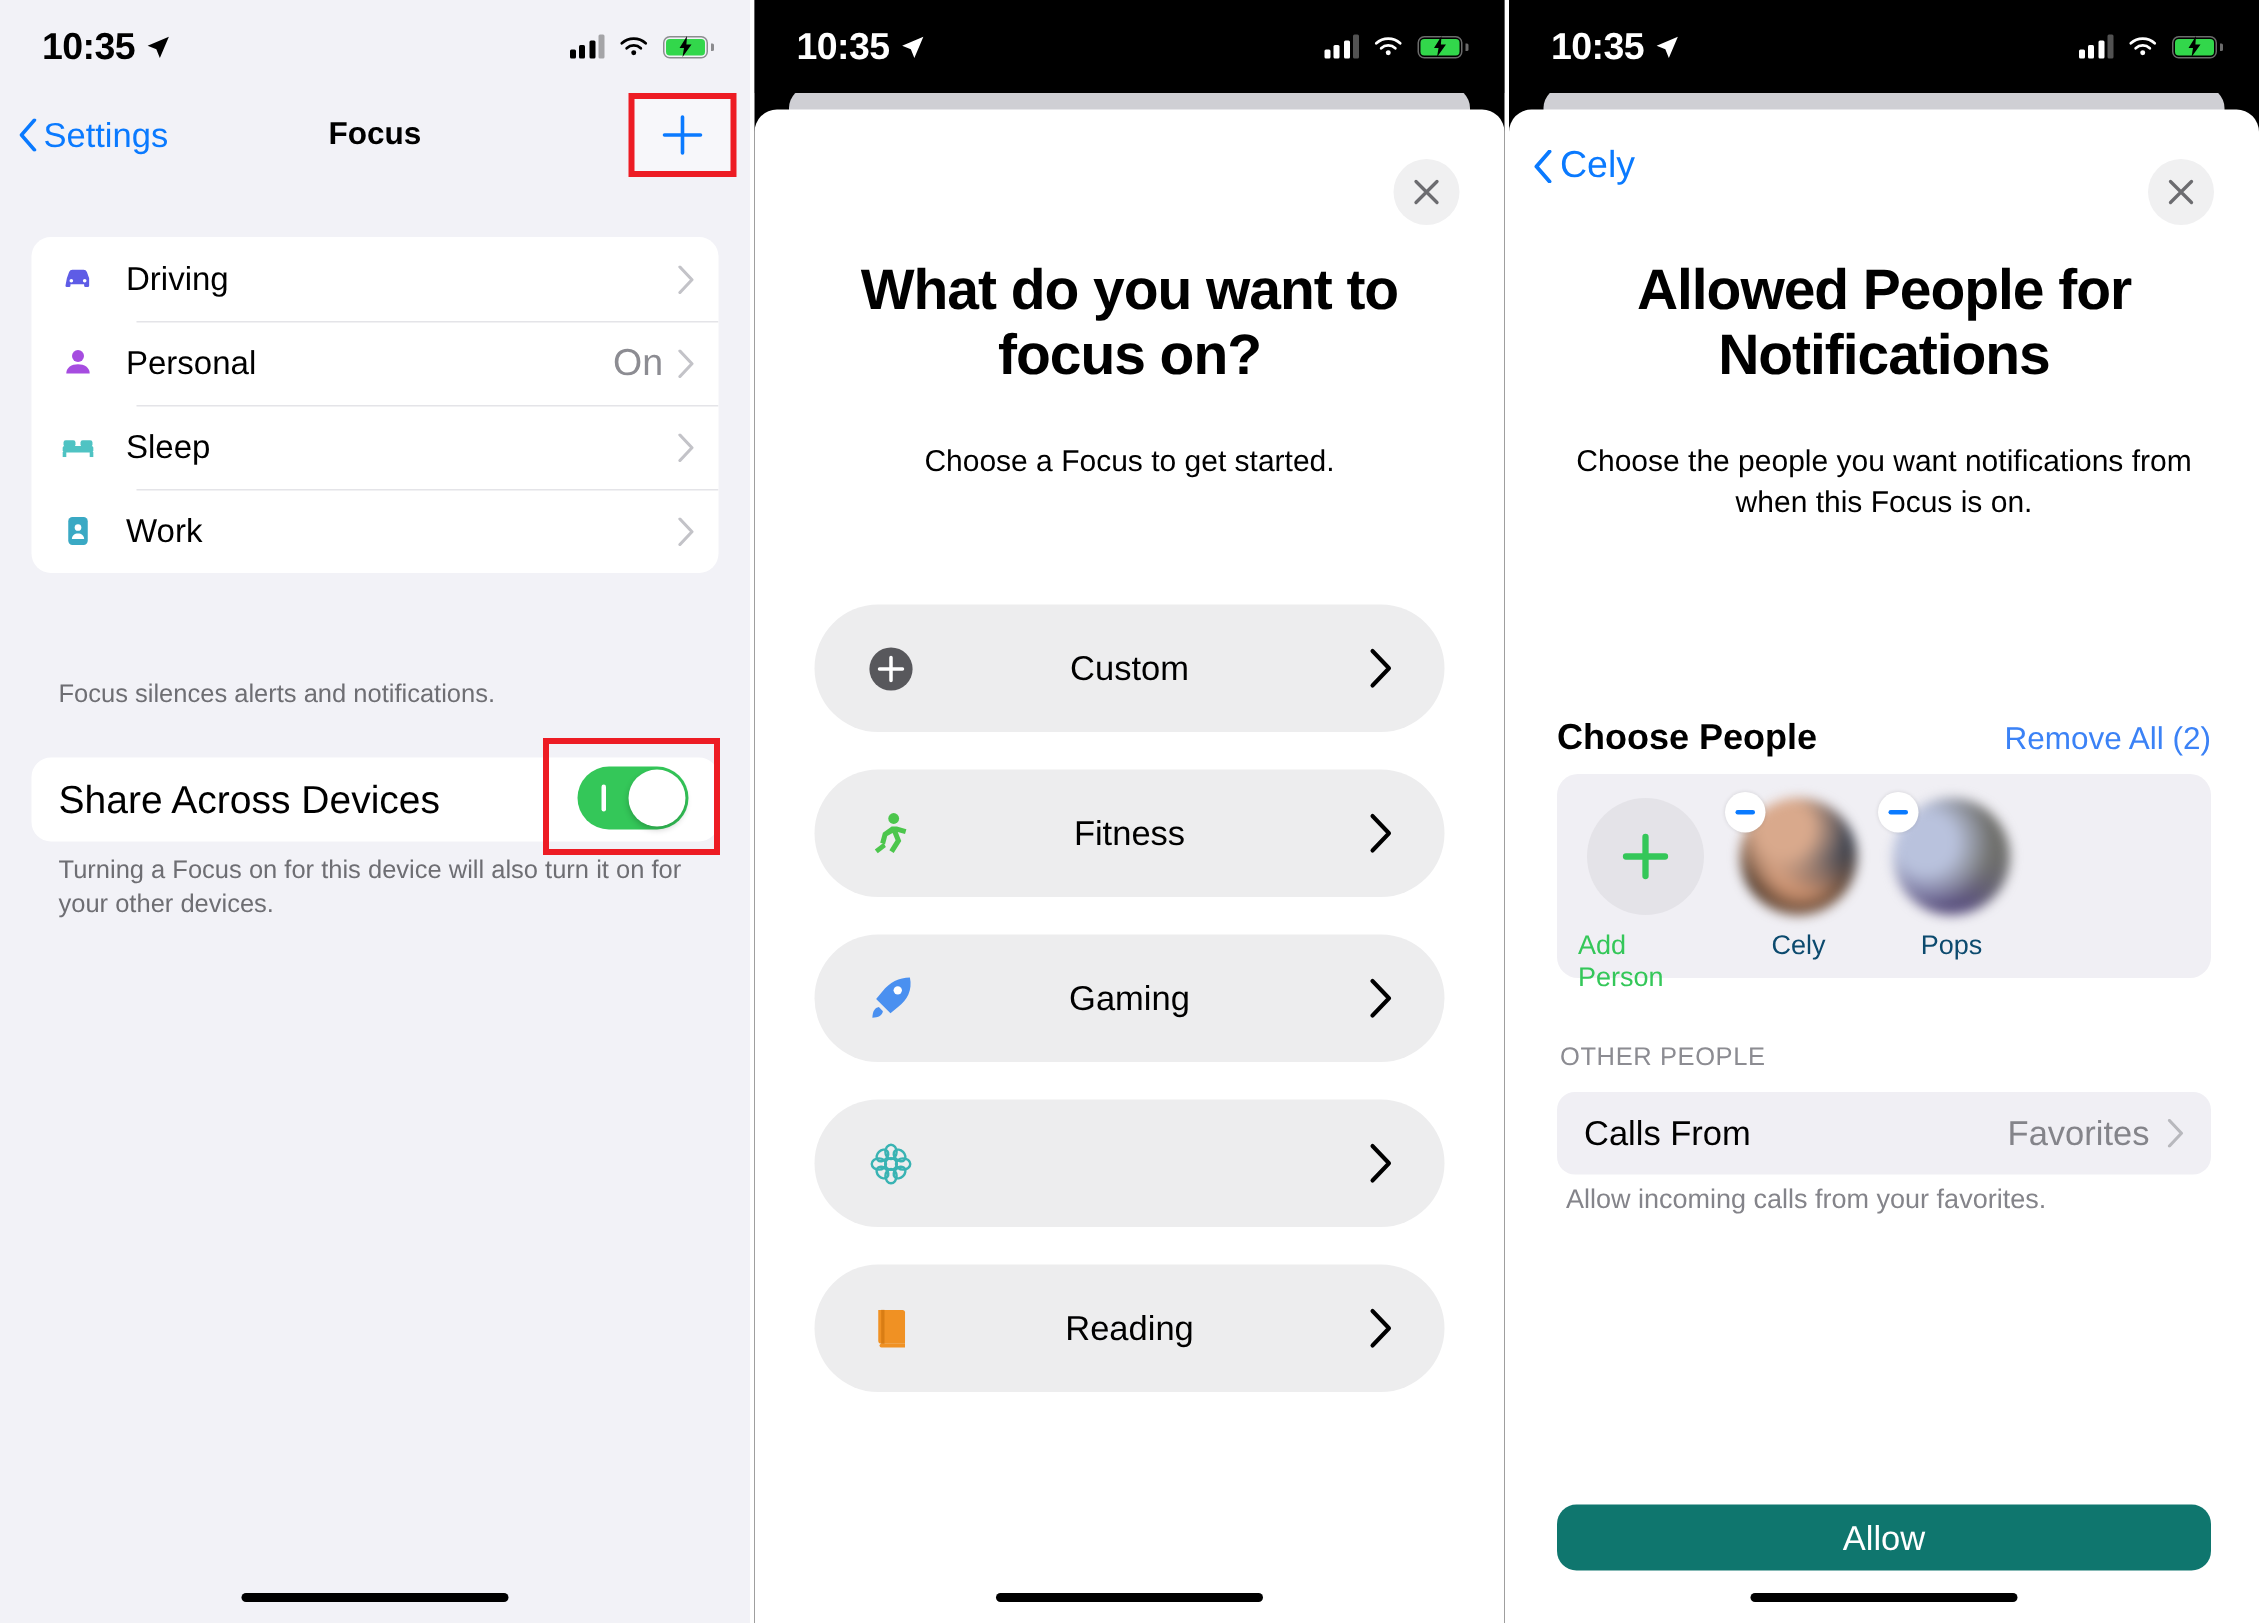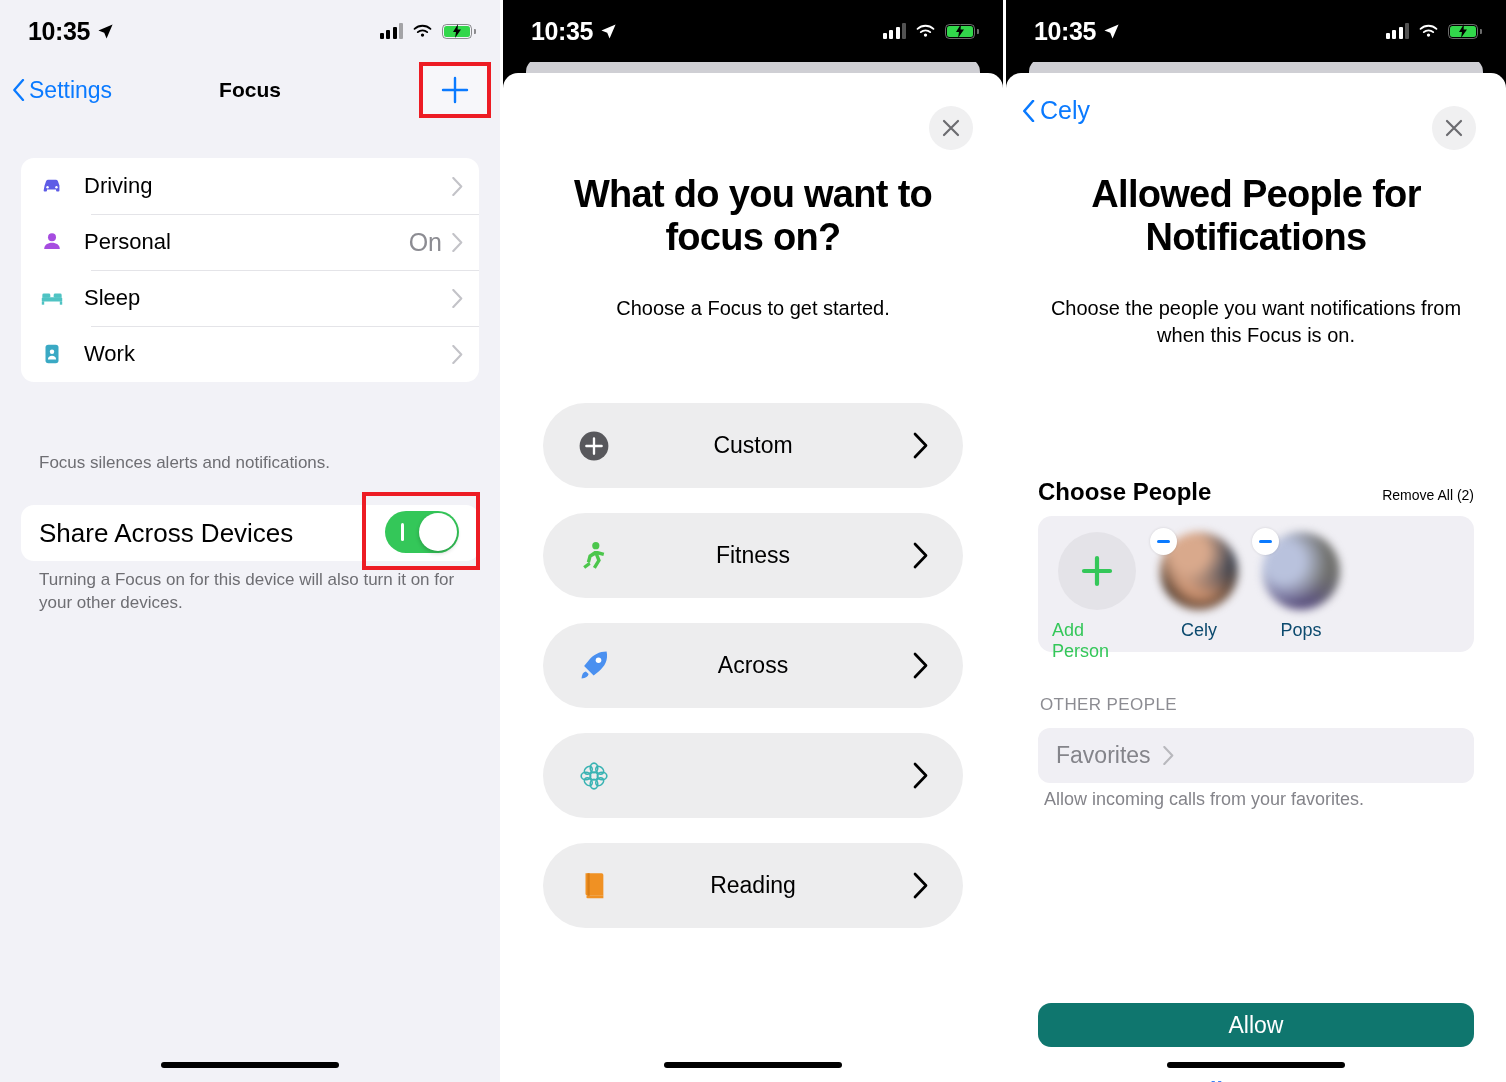--- a/index.html
+++ b/index.html
@@ -173,21 +173,21 @@
     font-size: 23px; color: #000; pointer-events: none;
   }
   .opt-chev { margin-left: auto; margin-right: 34px; width: 16px; height: 27px; }
 
   
   .sec-head {
     position: absolute; left: 32px; right: 32px; top: 405px;
     display: flex; align-items: baseline; justify-content: space-between;
   }
   .sec-head-title { font-size: 24px; font-weight: bold; color: #000; }
-  .sec-head-action { font-size: 14px; color: #000000; }
+  .sec-head-action { font-size: 21px; color: #3b82f6; }
 
   .people-box {
     position: absolute; left: 32px; right: 32px; top: 443px; height: 136px;
     background: #f0eff4; border-radius: 14px;
   }
   .person {
     position: absolute; top: 16px; width: 90px;
     display: flex; flex-direction: column; align-items: center;
   }
   .person-av { width: 78px; height: 78px; border-radius: 50%; position: relative; }
@@ -460,21 +460,21 @@
       </div>
 
       <div class="opt" style="top:550px">
         <span class="opt-ico">
           <svg viewBox="0 0 40 40" width="36" height="36">
             <path d="M34 4c-8 0-15 3.6-20.4 10.4L9 20l10.6 10.6 5.6-4.6C32 20.6 36 13.4 34 4z" fill="#4a90f0"></path>
             <circle cx="25" cy="13.6" r="3.1" fill="#fff"></circle>
             <path d="M11 26c-3 .6-4.6 3-4.8 7.8 4.8-.2 7.2-1.8 7.8-4.8z" fill="#4a90f0"></path>
           </svg>
         </span>
-        <span class="opt-label">Across</span>
+        <span class="opt-label">Gaming</span>
         <svg class="opt-chev" viewBox="0 0 16 27">
             <path d="M2 2 13 13.5 2 25" stroke="#000" stroke-width="2.7" fill="none" stroke-linecap="round" stroke-linejoin="round"></path>
           </svg>
       </div>
 
       <div class="opt" style="top:660px">
         <span class="opt-ico">
           <svg viewBox="0 0 40 40" width="34" height="34" fill="none" stroke="#39b3b3" stroke-width="1.9">
             <circle cx="20" cy="20" r="4.6"></circle>
             <ellipse cx="20" cy="10.5" rx="4.4" ry="5.6"></ellipse>
@@ -591,20 +591,21 @@
           <span class="minus-badge">
               <span class="minus-bar"></span>
             </span>
           <span class="person-name">Pops</span>
         </div>
       </div>
 
       <div class="group-label">OTHER PEOPLE</div>
 
       <div class="calls-row">
+        <span class="calls-label">Calls From</span>
         <span class="calls-value">Favorites</span>
         <svg class="calls-chev" viewBox="0 0 11 19">
             <path d="M1.3 1 9.3 9.5 1.3 18" stroke="#b8b8bd" stroke-width="2.1" fill="none" stroke-linecap="round" stroke-linejoin="round"></path>
           </svg>
       </div>
 
       <div class="calls-note">Allow incoming calls from your favorites.</div>
 
       <div class="allow-btn">Allow</div>
       <div class="allow-none">Allow None</div>

